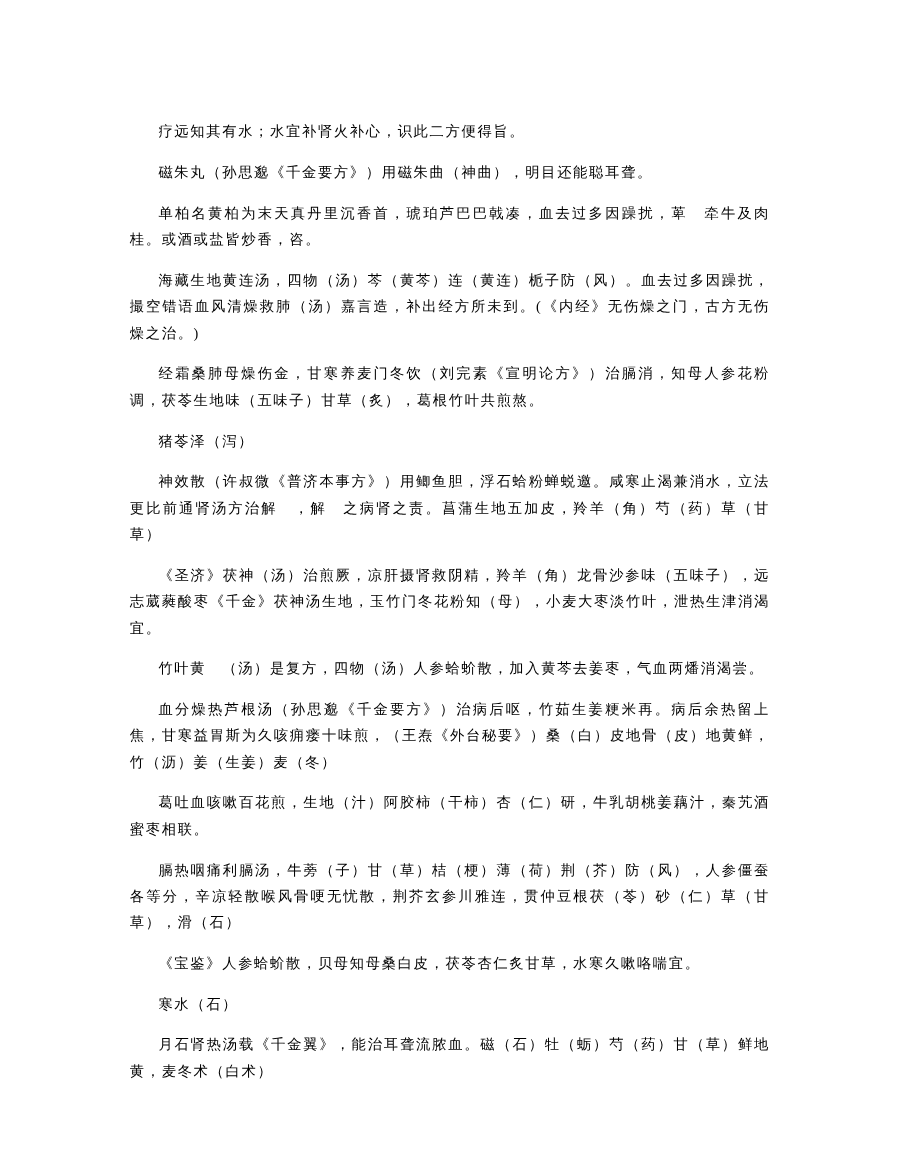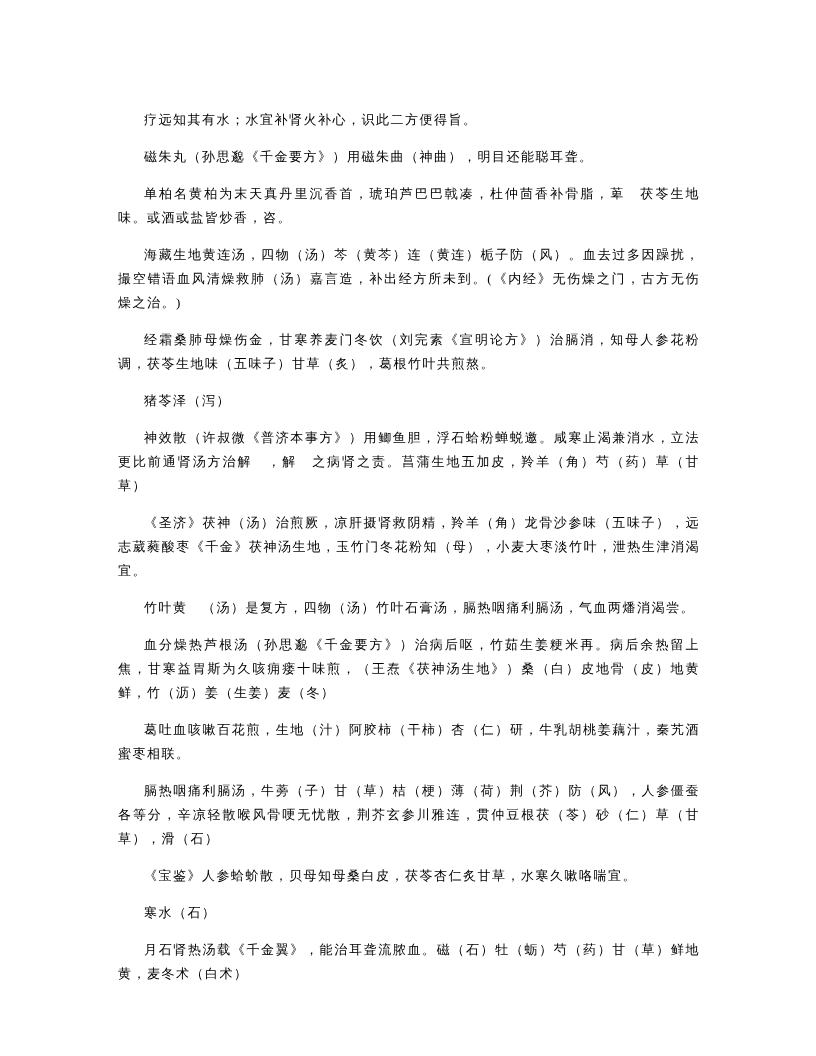--- a/index.html
+++ b/index.html
@@ -32,27 +32,27 @@
     .para:last-child {
       margin-bottom: 0;
     }
   </style>
 </head>
 <body>
 
 <div class="page">
   <p class="para">疗远知其有水；水宜补肾火补心，识此二方便得旨。</p>
   <p class="para">磁朱丸（孙思邈《千金要方》）用磁朱曲（神曲），明目还能聪耳聋。</p>
-  <p class="para">单柏名黄柏为末天真丹里沉香首，琥珀芦巴巴戟凑，杜仲茴香补骨脂，萆　茯苓生地味。或酒或盐皆炒香，咨。</p>
+  <p class="para">单柏名黄柏为末天真丹里沉香首，琥珀芦巴巴戟凑，血去过多因躁扰，萆　牵牛及肉桂。或酒或盐皆炒香，咨。</p>
   <p class="para">海藏生地黄连汤，四物（汤）芩（黄芩）连（黄连）栀子防（风）。血去过多因躁扰，撮空错语血风清燥救肺（汤）嘉言造，补出经方所未到。(《内经》无伤燥之门，古方无伤燥之治。)</p>
   <p class="para">经霜桑肺母燥伤金，甘寒养麦门冬饮（刘完素《宣明论方》）治膈消，知母人参花粉调，茯苓生地味（五味子）甘草（炙），葛根竹叶共煎熬。</p>
   <p class="para">猪苓泽（泻）</p>
   <p class="para">神效散（许叔微《普济本事方》）用鲫鱼胆，浮石蛤粉蝉蜕邀。咸寒止渴兼消水，立法更比前通肾汤方治解　，解　之病肾之责。菖蒲生地五加皮，羚羊（角）芍（药）草（甘草）</p>
   <p class="para">《圣济》茯神（汤）治煎厥，凉肝摄肾救阴精，羚羊（角）龙骨沙参味（五味子），远志葳蕤酸枣《千金》茯神汤生地，玉竹门冬花粉知（母），小麦大枣淡竹叶，泄热生津消渴宜。</p>
-  <p class="para">竹叶黄　（汤）是复方，四物（汤）竹叶石膏汤，膈热咽痛利膈汤，气血两燔消渴尝。</p>
-  <p class="para">血分燥热芦根汤（孙思邈《千金要方》）治病后呕，竹茹生姜粳米再。病后余热留上焦，甘寒益胃斯为久咳痈瘘十味煎，（王焘《茯神汤生地》）桑（白）皮地骨（皮）地黄鲜，竹（沥）姜（生姜）麦（冬）</p>
+  <p class="para">竹叶黄　（汤）是复方，四物（汤）人参蛤蚧散，加入黄芩去姜枣，气血两燔消渴尝。</p>
+  <p class="para">血分燥热芦根汤（孙思邈《千金要方》）治病后呕，竹茹生姜粳米再。病后余热留上焦，甘寒益胃斯为久咳痈瘘十味煎，（王焘《外台秘要》）桑（白）皮地骨（皮）地黄鲜，竹（沥）姜（生姜）麦（冬）</p>
   <p class="para">葛吐血咳嗽百花煎，生地（汁）阿胶柿（干柿）杏（仁）研，牛乳胡桃姜藕汁，秦艽酒蜜枣相联。</p>
   <p class="para">膈热咽痛利膈汤，牛蒡（子）甘（草）桔（梗）薄（荷）荆（芥）防（风），人参僵蚕各等分，辛凉轻散喉风骨哽无忧散，荆芥玄参川雅连，贯仲豆根茯（苓）砂（仁）草（甘草），滑（石）</p>
   <p class="para">《宝鉴》人参蛤蚧散，贝母知母桑白皮，茯苓杏仁炙甘草，水寒久嗽咯喘宜。</p>
   <p class="para">寒水（石）</p>
   <p class="para">月石肾热汤载《千金翼》，能治耳聋流脓血。磁（石）牡（蛎）芍（药）甘（草）鲜地黄，麦冬术（白术）</p>
 
 </div>
 
 </body></html>

